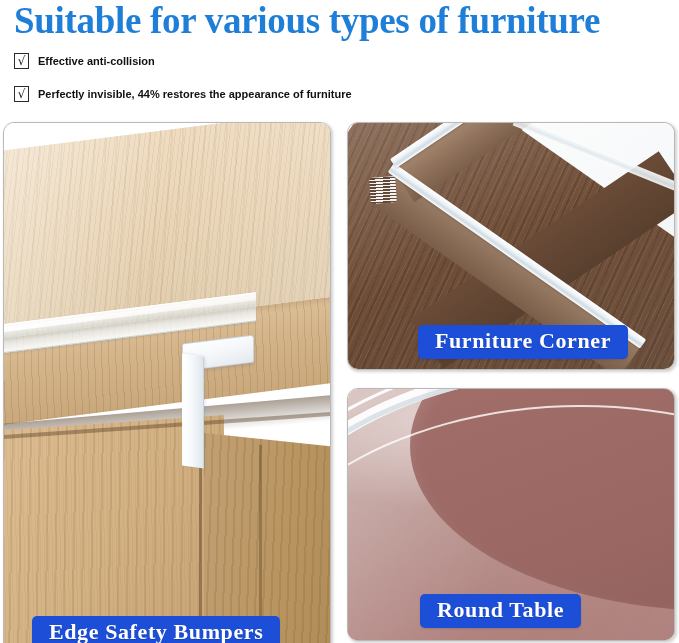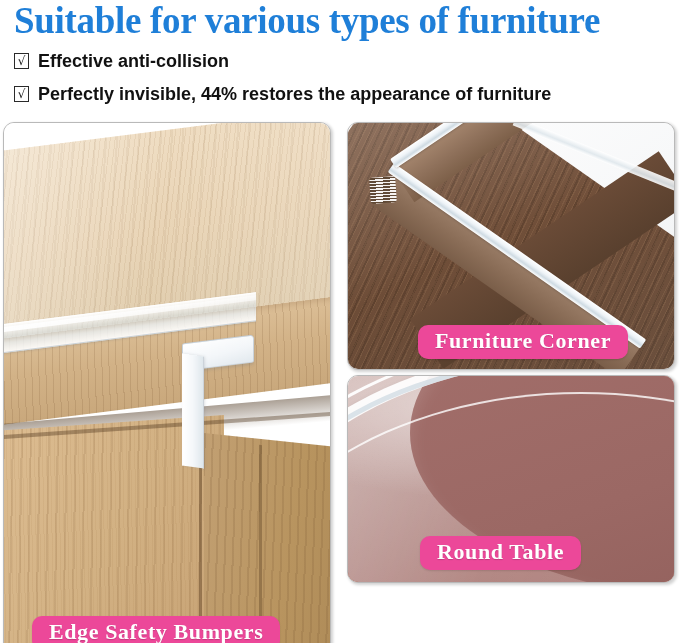--- a/index.html
+++ b/index.html
@@ -39,47 +39,47 @@
     font-family:"DejaVu Sans", sans-serif;
     font-size:12px;line-height:1;
     color:#111;
     flex:0 0 auto;
     background:#fff;
   }
   .bullet-text{
     margin-left:9px;
     font-family:"Liberation Sans", sans-serif;
     font-weight:bold;
-    font-size:18px;
+    font-size:11px;
     color:#111111;
     white-space:nowrap;
   }
 
   
   .panel{
     position:absolute;
     border:1px solid #b9b9b9;
     border-radius:11px;
     box-sizing:border-box;
     overflow:hidden;
     background:#fdfdfd;
     box-shadow:1.5px 1.5px 3px rgba(0,0,0,0.18);
   }
   #panel-edge   {left:3px;  top:122px; width:328px; height:544px;}
   #panel-corner {left:347px;top:122px; width:328px; height:248px;}
-  #panel-round  {left:347px;top:375px; width:328px; height:208px;}
+  #panel-round  {left:347px;top:388px; width:328px; height:253px;}
 
   .scene{position:absolute;inset:0;overflow:hidden;}
 
   
   .badge{
     position:absolute;
     z-index:40;
-    background:#ec4899;
-    border-radius:10px;
+    background:#1d4ed8;
+    border-radius:5px;
     padding:3px 17px 5px 17px;
     font-family:"Liberation Serif", serif;
     font-weight:bold;
     font-size:22px;
     line-height:26px;
     color:#ffffff;
     letter-spacing:0.6px;
     white-space:nowrap;
     text-shadow:0 1px 1px rgba(0,0,0,0.18);
     box-shadow:0 1px 2px rgba(0,0,0,0.12);

